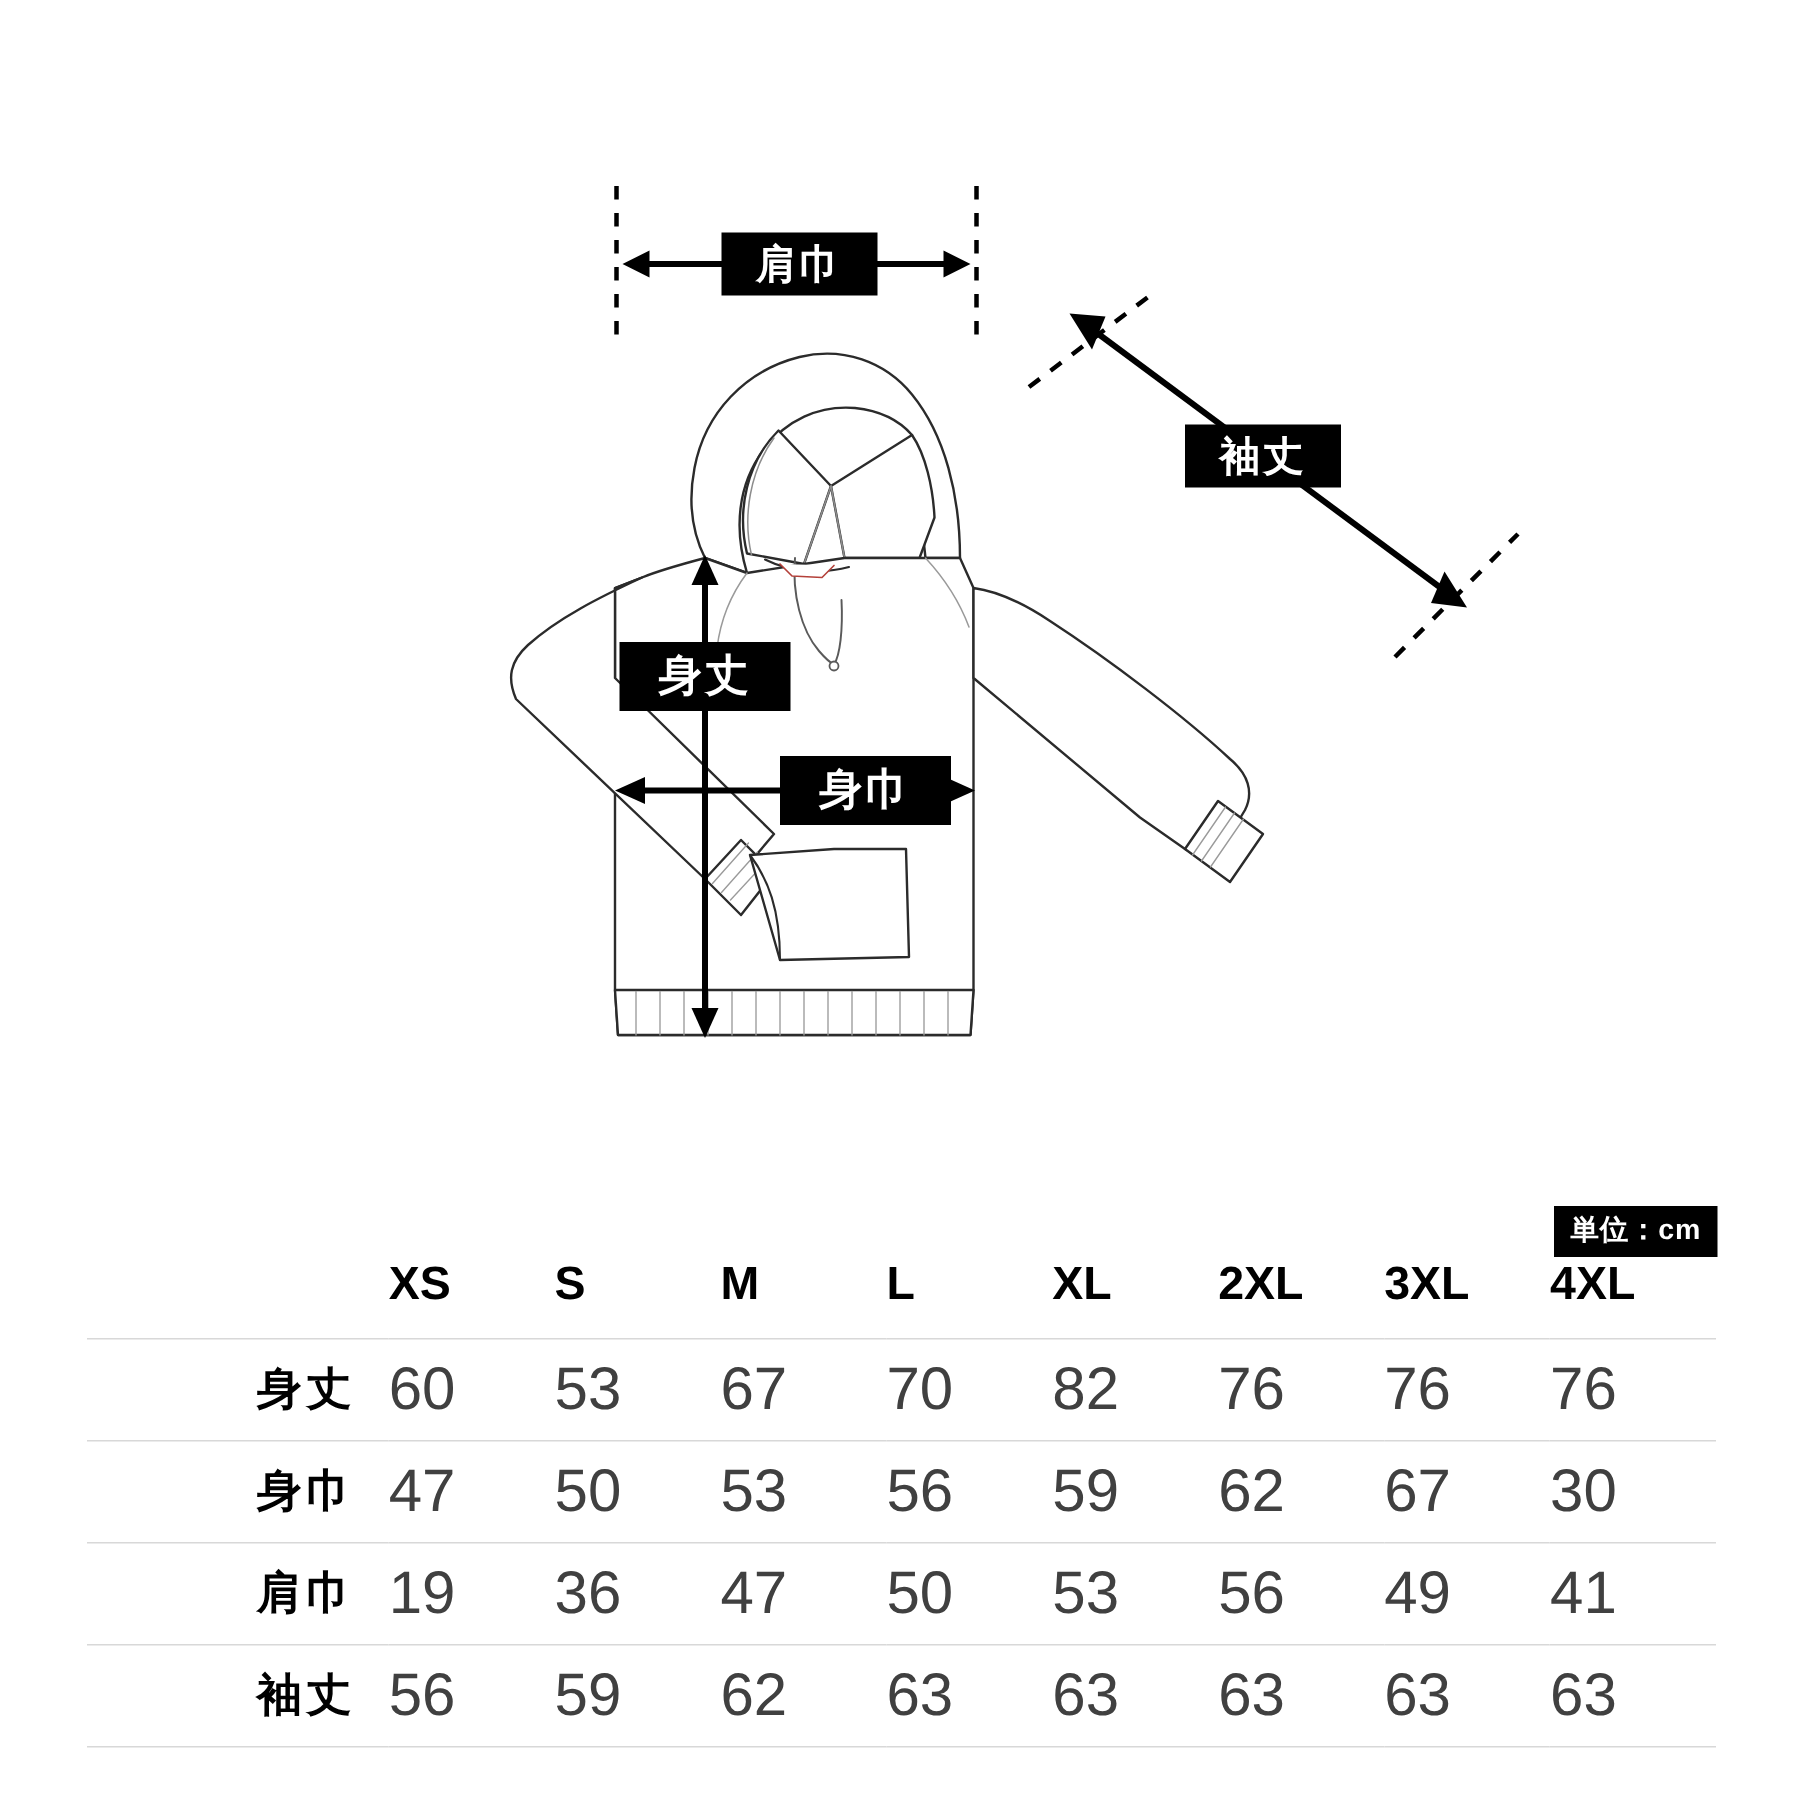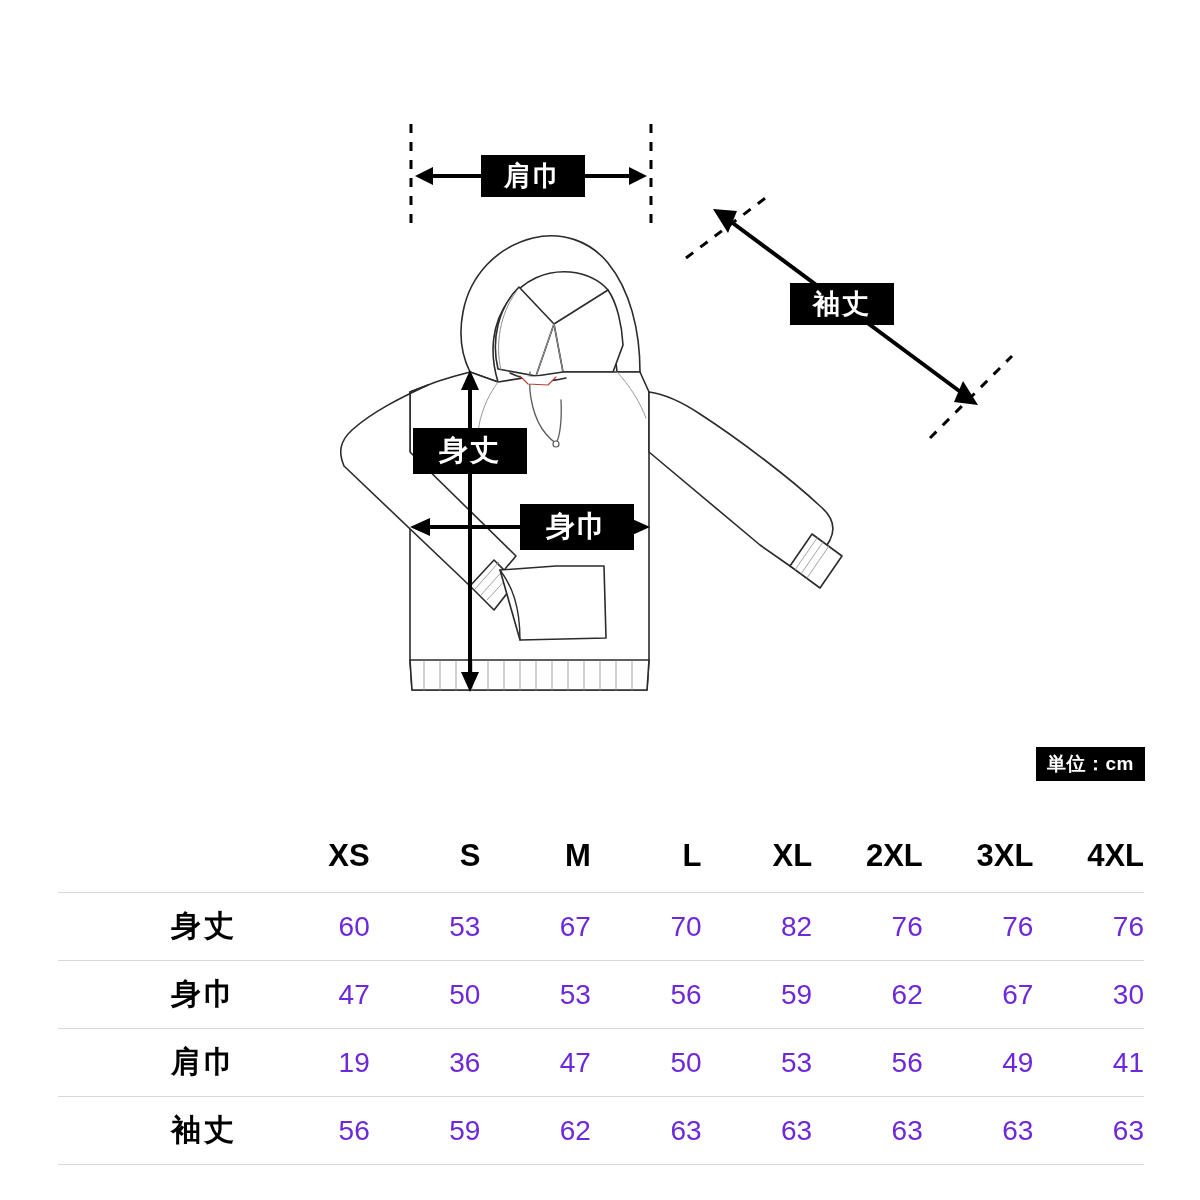--- a/index.html
+++ b/index.html
@@ -65,59 +65,59 @@
     top: 504px;
     width: 114px;
     height: 46px;
     font-size: 29px;
   }
 
   
   #unit-badge {
     position: absolute;
     right: 55px;
-    top: 747px;
+    top: 804px;
     background: #000000;
     color: #ffffff;
     font-size: 19px;
     font-weight: bold;
     padding: 7px 11px 8px 11px;
     letter-spacing: 0.5px;
     line-height: 1;
   }
 
   
   #size-table {
     position: absolute;
     left: 58px;
     top: 820px;
     width: 1086px;
     border-collapse: collapse;
     table-layout: fixed;
   }
   #size-table th,
   #size-table td {
-    text-align: right;
+    text-align: left;
     font-weight: normal;
     padding: 0;
     height: 67px;
     vertical-align: middle;
   }
   #size-table thead th {
     font-size: 31px;
     font-weight: bold;
     height: 72px;
     border-bottom: 1px solid #d8d8d8;
   }
   #size-table tbody tr {
     border-bottom: 1px solid #d8d8d8;
   }
   #size-table tbody td {
-    font-size: 28px;
-    color: #6d28d9;
+    font-size: 40px;
+    color: #404040;
   }
   #size-table .row-head {
     font-size: 30px;
     font-weight: bold;
     letter-spacing: 3px;
     text-align: right;
     padding-right: 22px;
     color: #000000;
   }
   #size-table col.c-head { width: 200px; }

